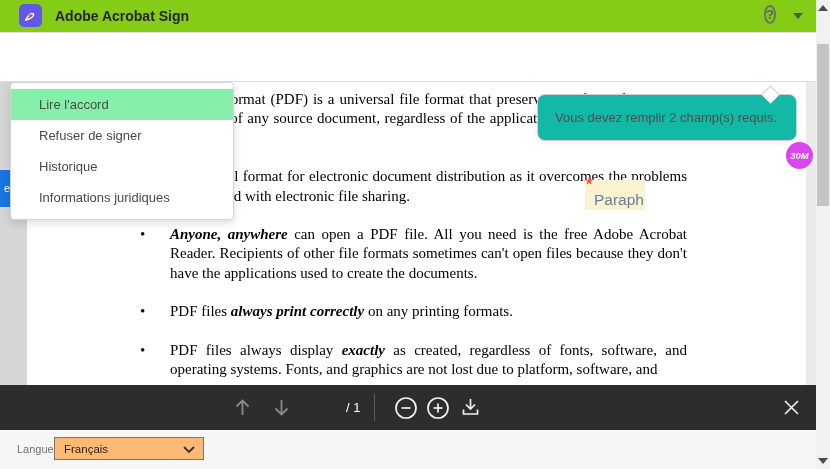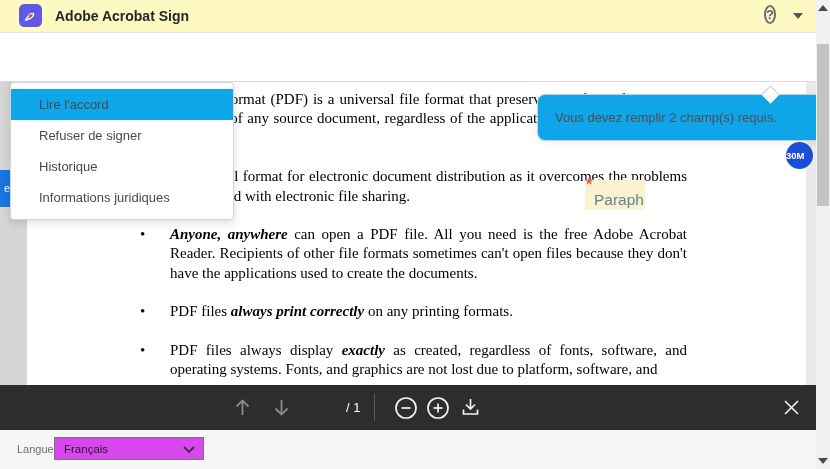--- a/index.html
+++ b/index.html
@@ -1,20 +1,20 @@
 <!DOCTYPE html>
 <html><head>
 <meta charset="utf-8">
 <style>
   html,body{margin:0;padding:0;background:#fff;}
   #app{position:relative;width:830px;height:469px;overflow:hidden;
        font-family:"Liberation Sans","DejaVu Sans",sans-serif;background:#fff;}
 
   
-  .header{position:absolute;left:0;top:0;width:816px;height:32px;background:#fef9c3;
+  .header{position:absolute;left:0;top:0;width:816px;height:32px;background:#84cc16;
           border-bottom:1px solid #e3e3e3;z-index:8;}
   .logo{position:absolute;left:19px;top:4px;width:23px;height:23px;}
   .app-title{position:absolute;left:55px;top:0;height:32px;line-height:32px;
              font-size:14px;font-weight:bold;color:#262626;}
   .help-btn{position:absolute;left:764px;top:5px;width:22px;height:22px;cursor:pointer;}
   .help-circle{width:18px;height:18px;border:2px solid #6e6e6e;border-radius:50%;
                text-align:center;line-height:18px;font-size:13px;font-weight:bold;color:#5c5c5c;}
   .help-caret{position:absolute;left:793px;top:13px;width:0;height:0;
               border-left:5px solid transparent;border-right:5px solid transparent;
               border-top:6px solid #555;cursor:pointer;}
@@ -49,45 +49,45 @@
 
   
   .next-tab{position:absolute;left:0;top:170px;width:10px;height:37px;background:#1876e2;z-index:2;
             color:#fff;font-size:11px;line-height:37px;text-align:right;overflow:hidden;cursor:pointer;}
 
   
   .menu{position:absolute;left:10px;top:82px;width:222px;background:#fff;border:1px solid #d5d5d5;
         border-radius:4px;box-shadow:0 3px 8px rgba(0,0,0,.14);padding:6px 0;z-index:5;}
   .menu-item{height:31px;line-height:31px;padding-left:28px;font-size:13px;color:#4a4a4a;
              white-space:nowrap;cursor:pointer;}
-  .menu-item.active{background:#0ea5e9;}
-
-  
-  .tooltip{position:absolute;left:537px;top:94px;width:258px;height:45px;background:#0ea5e9;
-           border:1px solid #cfcfcf;border-radius:8px;box-shadow:0 2px 6px rgba(0,0,0,.08);z-index:6;padding-left:29px;}
+  .menu-item.active{background:#86efac;}
+
+  
+  .tooltip{position:absolute;left:537px;top:94px;width:258px;height:45px;background:#14b8a6;
+           border:1px solid #cfcfcf;border-radius:8px;box-shadow:0 2px 6px rgba(0,0,0,.08);z-index:6;}
   .tooltip .tip-caret{position:absolute;left:226px;top:-7px;width:12px;height:12px;background:#fff;
            border-left:1px solid #cfcfcf;border-top:1px solid #cfcfcf;transform:rotate(45deg);}
   .tooltip .tip-text{position:absolute;left:17px;top:0;height:45px;line-height:45px;
            font-size:13px;color:#4e4e4e;white-space:nowrap;}
 
   
   .badge-30m{position:absolute;left:786px;top:142px;width:27px;height:27px;border-radius:50%;
-             background:#1d4ed8;color:#fff;font-size:9.5px;font-weight:bold;text-align:left;
-             line-height:27px;z-index:6;cursor:pointer;}
+             background:#d946ef;color:#fff;font-size:9.5px;font-weight:bold;text-align:center;
+             line-height:27px;z-index:6;cursor:pointer;font-style:italic;}
 
   
   .pdfbar{position:absolute;left:0;top:385px;width:816px;height:45px;background:#2d2d2d;z-index:4;}
   .pdfbar .icon-btn{position:absolute;cursor:pointer;}
   .page-total{position:absolute;left:346px;top:0;height:45px;line-height:45px;color:#fff;font-size:13px;}
   .bar-divider{position:absolute;left:374px;top:9px;width:1px;height:27px;background:#5b5b5b;}
 
   
   .footer{position:absolute;left:0;top:430px;width:830px;height:39px;background:#f6f6f6;z-index:3;padding-left:28px;}
   .lang-label{position:absolute;left:17px;top:13px;font-size:11px;color:#6e6e6e;}
-  .lang-select{position:absolute;left:54px;top:7px;width:150px;height:23px;background:#d946ef;
+  .lang-select{position:absolute;left:54px;top:7px;width:150px;height:23px;background:#fdba74;
                border:1px solid #767676;font-size:11.5px;color:#1e1e1e;line-height:23px;
                padding-left:9px;box-sizing:border-box;cursor:pointer;}
   .lang-select svg{position:absolute;right:8px;top:8px;}
 
   
   .scrollbar{position:absolute;left:816px;top:0;width:14px;height:469px;background:#f1f1f1;z-index:9;}
   .sb-up{position:absolute;left:2px;top:5px;width:0;height:0;border-left:5px solid transparent;
          border-right:5px solid transparent;border-bottom:6px solid #4a4a4a;cursor:pointer;}
   .sb-down{position:absolute;left:2px;top:458px;width:0;height:0;border-left:5px solid transparent;
            border-right:5px solid transparent;border-top:6px solid #4a4a4a;cursor:pointer;}

